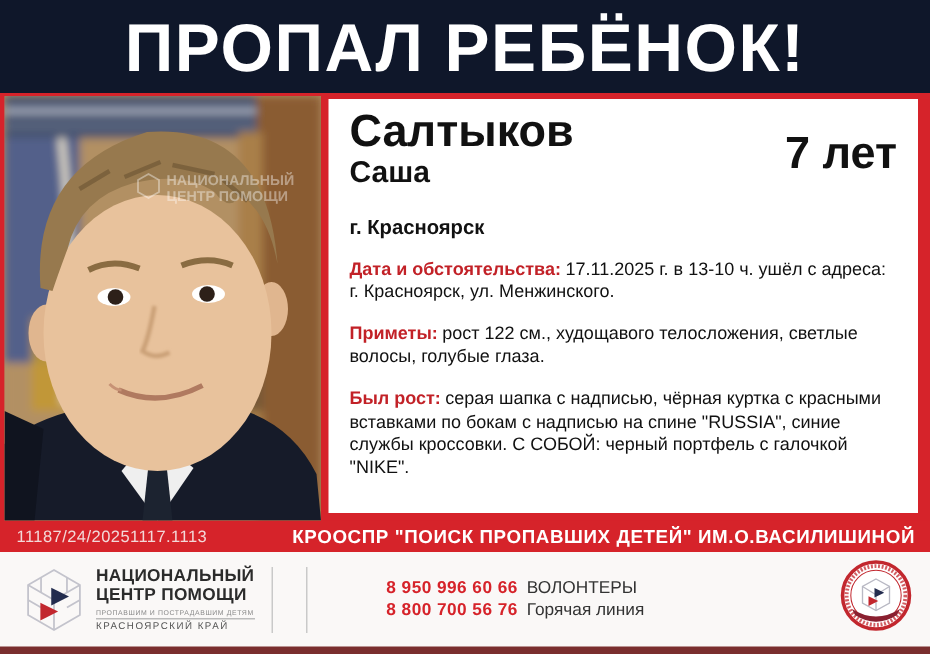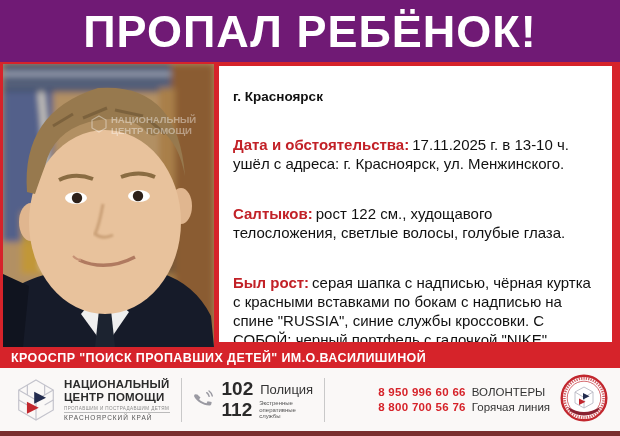--- a/index.html
+++ b/index.html
@@ -1,35 +1,35 @@
 <!DOCTYPE html>
 <html><head>
 <meta charset="utf-8">
 <style>
   * { margin:0; padding:0; box-sizing:border-box; }
   html,body { width:620px; height:436px; }
   body { font-family:"Liberation Sans", sans-serif; background:#fff; }
   .poster { position:relative; width:620px; height:436px; background:#d6232a; overflow:hidden; }
 
   
-  .banner { height:62px; display:flex; align-items:center; justify-content:center; background:#701a75; }
+  .banner { height:62px; display:flex; align-items:center; justify-content:center; background:#0f172a; }
   .banner-title { color:#fff; font-size:45px; font-weight:800; letter-spacing:1px; line-height:1; }
 
   
   .main { display:flex; height:285px; background:#d6232a; }
   .photo-wrap { width:211px; height:283px; margin:2px 0 0 3px; position:relative; flex:none; background:#b29064; }
   .photo-wrap svg { display:block; }
 
   .info { flex:1; background:#ffffff; margin:4px 8px 5px 5px; padding:6px 12px 6px 14px; overflow:hidden; }
   .name-row { display:flex; justify-content:space-between; align-items:flex-start; }
   .last-name { font-size:30px; font-weight:800; color:#111; line-height:1.05; }
   .first-name { font-size:20px; font-weight:700; color:#111; line-height:1.15; }
   .age { font-size:30px; font-weight:800; color:#111; margin-top:14px; padding-right:2px; }
   .city { font-size:13.5px; font-weight:700; color:#111; margin-top:17px; }
-  .detail { font-size:15px; color:#111; line-height:1.27; margin-top:31px; }
+  .detail { font-size:12px; color:#111; line-height:1.27; margin-top:13px; }
   .detail-label { font-weight:700; color:#c22127; margin-right:3px; }
 
   
   .refbar { height:21px; background:#d6232a; display:flex; align-items:center; justify-content:space-between; padding:0 10px 0 11px; }
   .ref-id { color:#f3d9d9; font-size:11px; letter-spacing:0.3px; }
   .ref-org { color:#fff; font-size:12.5px; font-weight:700; letter-spacing:0.4px; }
 
   
   .footer { height:63px; background:#faf8f7; display:flex; align-items:center; padding:0 12px 0 16px; border-bottom:5px solid #7a2e2e; }
   .footer { height:68px; } 
@@ -120,35 +120,43 @@
 
         <g>
           <path d="M96 52 L103 56 L103 64 L96 68 L89 64 L89 56 Z" fill="none" stroke="#ffffff" stroke-width="1.2" opacity="0.4"></path>
           <text x="108" y="59" class="wm-text" font-size="9.5">НАЦИОНАЛЬНЫЙ</text>
           <text x="108" y="70" class="wm-text" font-size="9.5">ЦЕНТР ПОМОЩИ</text>
         </g>
       </svg>
     </div>
 
     <div class="info">
+      <div class="name-row">
+        <div>
+          <div class="last-name">Салтыков</div>
+          <div class="first-name">Саша</div>
+        </div>
+        <div class="age">7 лет</div>
+      </div>
       <div class="city">г. Красноярск</div>
 
       <p class="detail">
         <span class="detail-label">Дата и обстоятельства:</span><span>17.11.2025 г. в 13-10 ч. ушёл с адреса: г. Красноярск, ул. Менжинского.</span>
       </p>
       <p class="detail">
-        <span class="detail-label">Салтыков:</span><span>рост 122 см., худощавого телосложения, светлые волосы, голубые глаза.</span>
+        <span class="detail-label">Приметы:</span><span>рост 122 см., худощавого телосложения, светлые волосы, голубые глаза.</span>
       </p>
       <p class="detail">
         <span class="detail-label">Был рост:</span><span>серая шапка с надписью, чёрная куртка с красными вставками по бокам с надписью на спине "RUSSIA", синие службы кроссовки. С СОБОЙ: черный портфель с галочкой "NIKE".</span>
       </p>
     </div>
   </div>
 
   <div class="refbar">
+    <div class="ref-id">11187/24/20251117.1113</div>
     <div class="ref-org">КРООСПР "ПОИСК ПРОПАВШИХ ДЕТЕЙ" ИМ.О.ВАСИЛИШИНОЙ</div>
   </div>
 
   <div class="footer">
 
     <div class="logo-block">
       <svg width="40" height="46" viewBox="0 0 44 48">
         <g fill="none" stroke="#c3c3cc" stroke-width="1.3">
           <path d="M22 2 L41 13 L41 35 L22 46 L3 35 L3 13 Z"></path>
           <path d="M22 24 L22 46 M22 24 L3 13 M22 24 L41 13"></path>
@@ -160,36 +168,20 @@
       <div class="logo-text">
         <div class="logo-line1">НАЦИОНАЛЬНЫЙ</div>
         <div class="logo-line2">ЦЕНТР ПОМОЩИ</div>
         <div class="logo-line3">ПРОПАВШИМ И ПОСТРАДАВШИМ ДЕТЯМ</div>
         <div class="logo-region">КРАСНОЯРСКИЙ КРАЙ</div>
       </div>
     </div>
 
     <div class="vdivider"></div>
 
-    <div class="emergency">
-      <svg width="22" height="22" viewBox="0 0 24 24">
-        <path d="M4.5 3 C3.4 3.6 2.8 4.4 3.1 5.6 C4 10.5 9 17 15.5 19.5 C16.8 20 17.8 19.6 18.4 18.4 L19.3 16.6 L15.3 14.4 L13.6 16.2 C11 15 8.3 12.2 7.2 9.6 L9.2 8.2 L7 4 Z" fill="#9a9aa2" transform="rotate(-18 12 12)"></path>
-        <path d="M15 4 Q17 5.5 17.6 8 M17.5 2.2 Q20.3 4.2 21 7.6" stroke="#9a9aa2" stroke-width="1.6" fill="none" stroke-linecap="round"></path>
-      </svg>
-      <div class="em-rows">
-        <div class="em-row">
-          <span class="em-number">102</span>
-          <span class="em-label">Полиция</span>
-        </div>
-        <div class="em-row">
-          <span class="em-number">112</span>
-          <span class="em-label-small">Экстренные оперативные службы</span>
-        </div>
-      </div>
-    </div>
 
     <div class="vdivider"></div>
 
     <div class="hotlines">
       <div class="hotline">
         <span class="hl-number">8 950 996 60 66</span>
         <span class="hl-label">ВОЛОНТЕРЫ</span>
       </div>
       <div class="hotline">
         <span class="hl-number">8 800 700 56 76</span>

